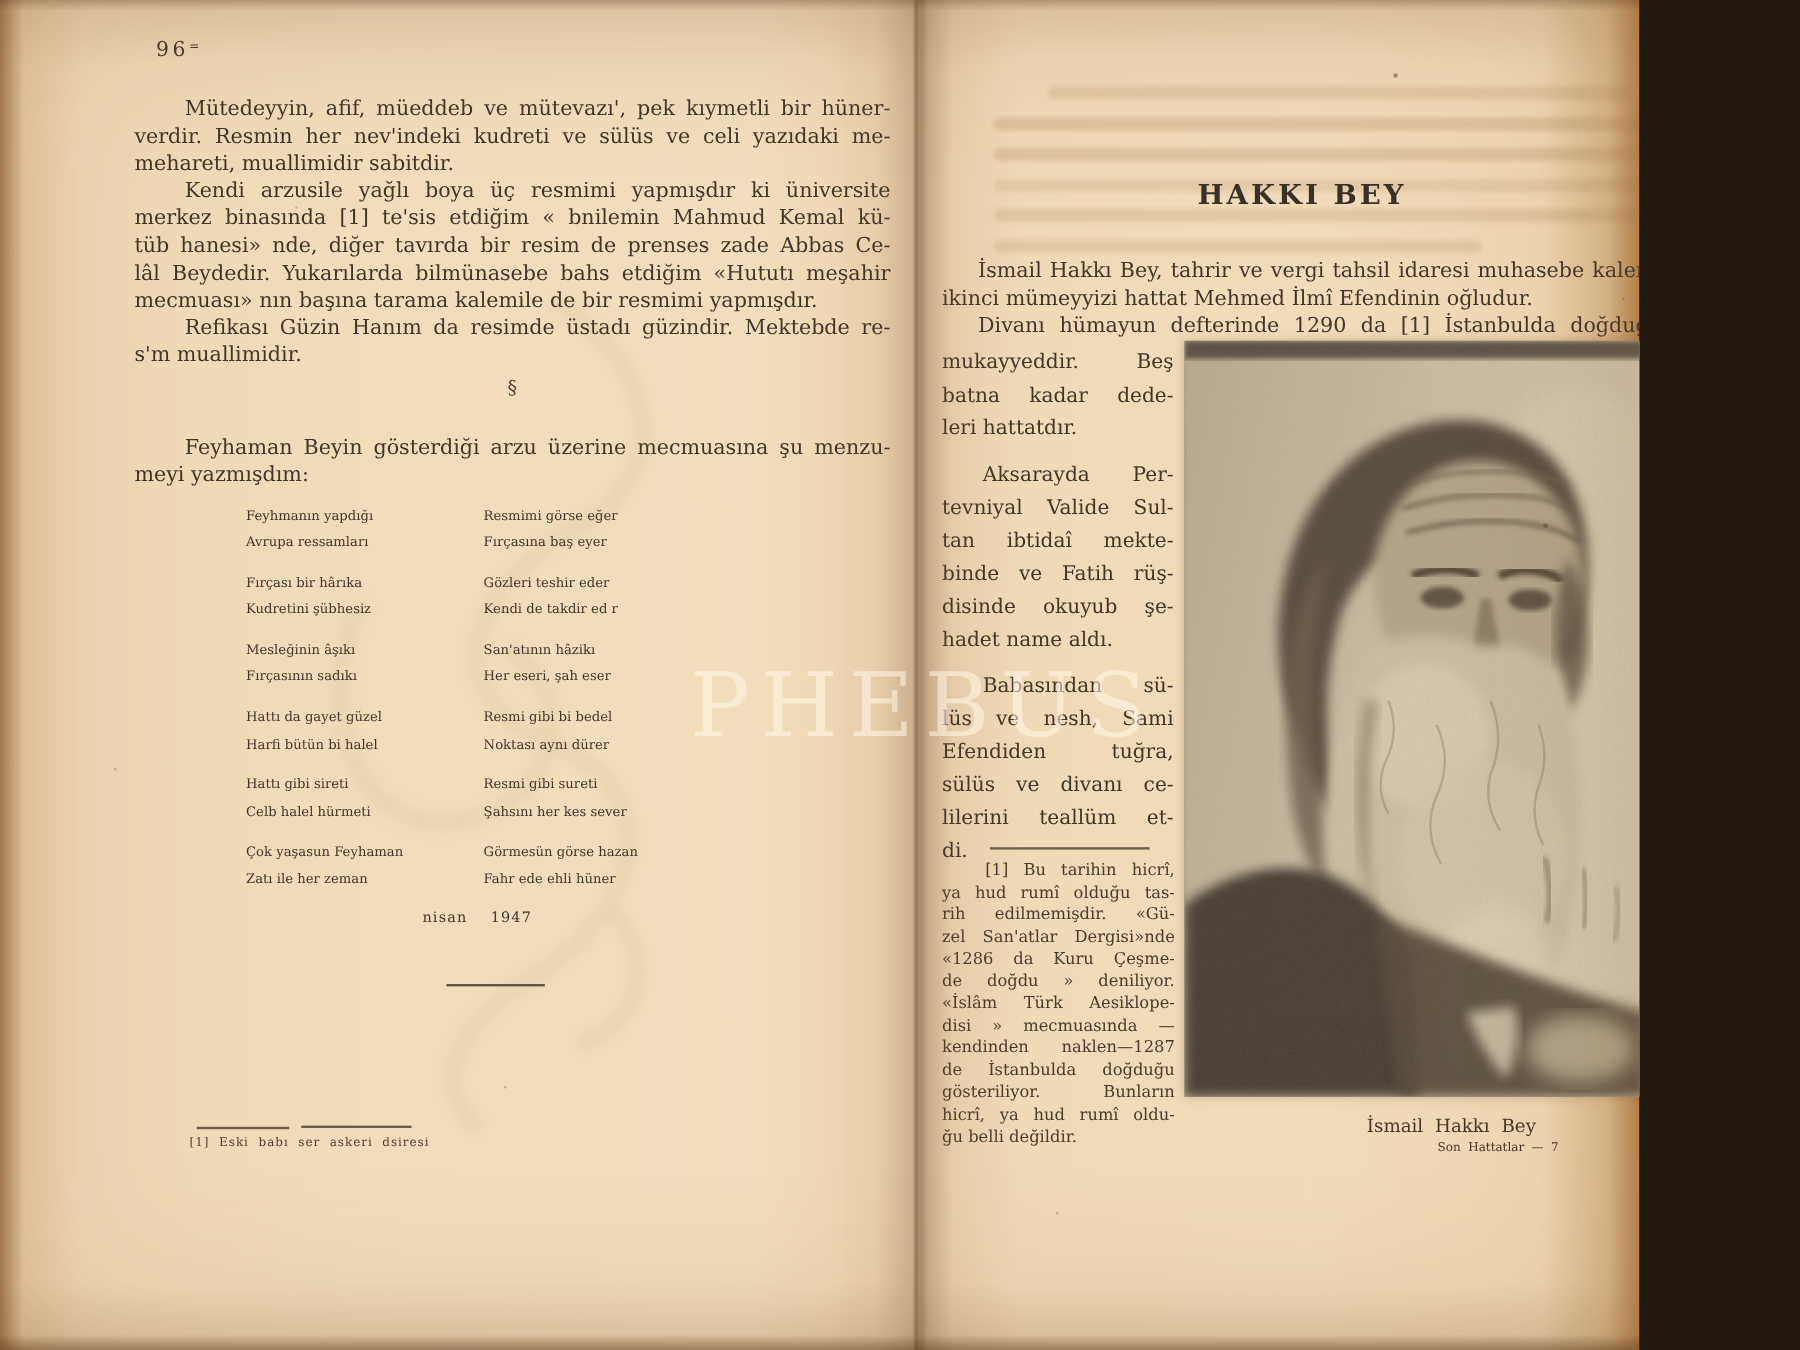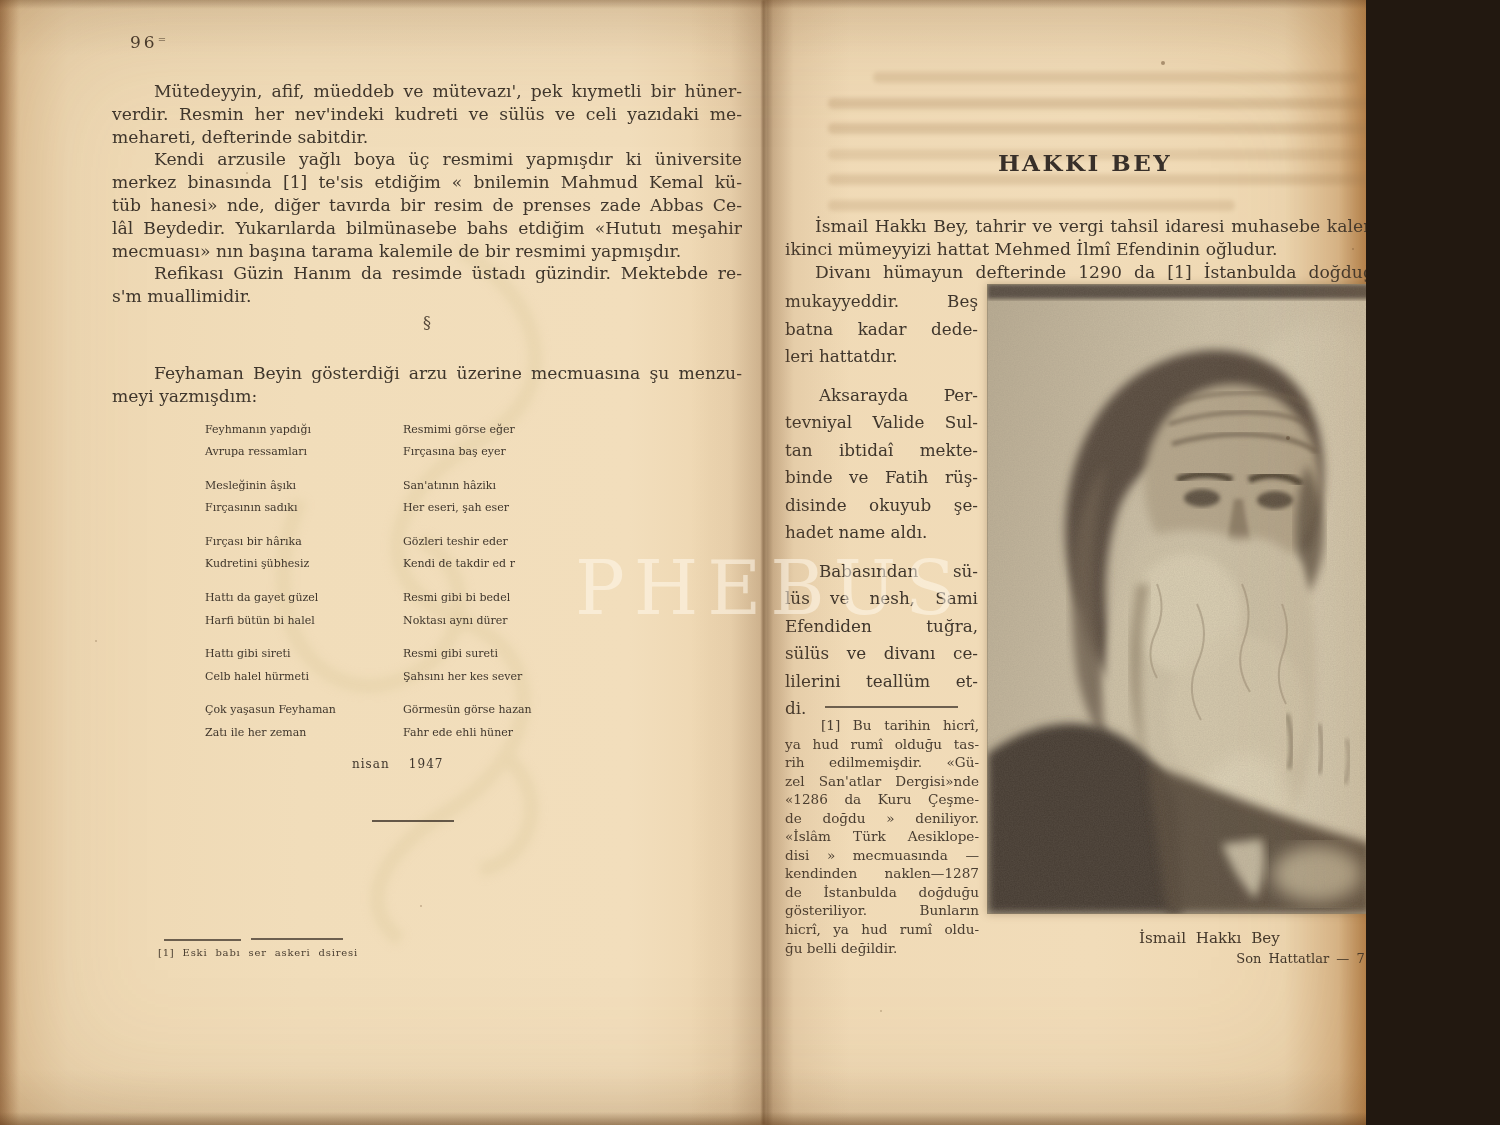--- a/index.html
+++ b/index.html
@@ -49,21 +49,21 @@
   .gl:nth-child(5){width:98%;opacity:.22;}
   .gl:nth-child(6){width:72%;opacity:.20;}
   .rhead{left:15px;top:149px;width:600px;text-align:center;font-size:23px;font-weight:bold;letter-spacing:2.5px;color:#38302a;z-index:2;}
   .rp1{left:15px;top:215px;width:600px;font-size:17.2px;line-height:22.8px;z-index:2;}
   .rcol{left:15px;top:288px;width:193px;font-size:16.8px;line-height:27.5px;}
   .rfnrule{left:55px;top:706px;width:133px;height:2px;background:#4b4034;opacity:.8;}
   .rfn{left:15px;top:716px;width:194px;font-size:13.6px;line-height:18.55px;color:#473c30;}
   .photo{left:217px;top:284px;width:385px;height:630px;background:#c9bda4;box-shadow:0 0 8px rgba(110,80,45,.35);}
   .photo svg{display:block;width:100%;height:100%;}
   .caption{left:247px;top:929px;width:385px;text-align:center;font-size:15.2px;word-spacing:5px;color:#44382b;}
-  .sig{left:428px;top:951px;width:205px;text-align:center;font-size:13px;word-spacing:3px;color:#41362a;}
+  .sig{left:428px;top:951px;width:205px;text-align:left;font-size:10px;word-spacing:3px;color:#41362a;}
   .hand{left:618px;top:2px;font-size:42px;color:#6e604f;transform:rotate(-14deg);font-style:italic;letter-spacing:3px;opacity:.85;}
 
   
   .gutter{left:690px;top:0;width:160px;height:100%;z-index:3;pointer-events:none;
     background:linear-gradient(90deg, rgba(124,78,40,0) 0%, rgba(124,78,40,.07) 25%, rgba(110,66,30,.26) 44%, rgba(84,48,18,.46) 48.5%, rgba(110,66,30,.30) 52%, rgba(139,92,50,.10) 65%, rgba(139,92,50,0) 100%);}
   .crease{left:762px;top:0;width:3px;height:100%;background:rgba(70,38,12,.35);filter:blur(1px);z-index:3;}
   .edge-left{left:0;top:0;width:18px;height:100%;z-index:3;
     background:linear-gradient(90deg, rgba(110,70,40,.38), rgba(110,70,40,.12) 55%, rgba(110,70,40,0));}
   .edge-right{left:1466px;top:0;width:34px;height:100%;z-index:3;
     background:linear-gradient(90deg, rgba(122,79,44,0), rgba(122,79,44,.30) 40%, #8a5a30 80%, #6e421c 100%);}
@@ -96,21 +96,21 @@
         <path d="M360,560 C400,600 380,660 330,670"></path>
       </g>
     </svg>
 
     <div class="abs pagenum"><span>96</span><span class="pnmark">=</span></div>
 
     <div class="abs lbody">
 
     <div class="tl ind j">Mütedeyyin, afif, müeddeb ve mütevazı', pek kıymetli bir hüner-</div>
         <div class="tl j">verdir. Resmin her nev'indeki kudreti ve sülüs ve celi yazıdaki me-</div>
-        <div class="tl">mehareti, defterinde sabitdir.</div>
+        <div class="tl">mehareti, muallimidir sabitdir.</div>
         <div class="tl ind j">Kendi arzusile yağlı boya üç resmimi yapmışdır ki üniversite</div>
         <div class="tl j">merkez binasında [1] te'sis etdiğim « bnilemin Mahmud Kemal kü-</div>
         <div class="tl j">tüb hanesi» nde, diğer tavırda bir resim de prenses zade Abbas Ce-</div>
         <div class="tl j">lâl Beydedir. Yukarılarda bilmünasebe bahs etdiğim «Hututı meşahir</div>
         <div class="tl">mecmuası» nın başına tarama kalemile de bir resmimi yapmışdır.</div>
         <div class="tl ind j">Refikası Güzin Hanım da resimde üstadı güzindir. Mektebde re-</div>
         <div class="tl">s'm muallimidir.</div>
       </div>
 
     <div class="abs sec">§</div>
@@ -124,31 +124,31 @@
     <div class="abs lpoem">
 
         <div class="couplet">
           <div class="pl">Feyhmanın yapdığı</div>
           <div class="pr">Resmimi görse eğer</div>
           <div class="pl">Avrupa ressamları</div>
           <div class="pr">Fırçasına baş eyer</div>
         </div>
 
         <div class="couplet">
+          <div class="pl">Fırçası bir hârıka</div>
+          <div class="pr">Gözleri teshir eder</div>
+          <div class="pl">Kudretini şübhesiz</div>
+          <div class="pr">Kendi de takdir ed r</div>
+        </div>
+
+        <div class="couplet">
           <div class="pl">Mesleğinin âşıkı</div>
           <div class="pr">San'atının hâzikı</div>
           <div class="pl">Fırçasının sadıkı</div>
           <div class="pr">Her eseri, şah eser</div>
-        </div>
-
-        <div class="couplet">
-          <div class="pl">Fırçası bir hârıka</div>
-          <div class="pr">Gözleri teshir eder</div>
-          <div class="pl">Kudretini şübhesiz</div>
-          <div class="pr">Kendi de takdir ed r</div>
         </div>
 
         <div class="couplet">
           <div class="pl">Hattı da gayet güzel</div>
           <div class="pr">Resmi gibi bi bedel</div>
           <div class="pl">Harfi bütün bi halel</div>
           <div class="pr">Noktası aynı dürer</div>
         </div>
 
         <div class="couplet">

